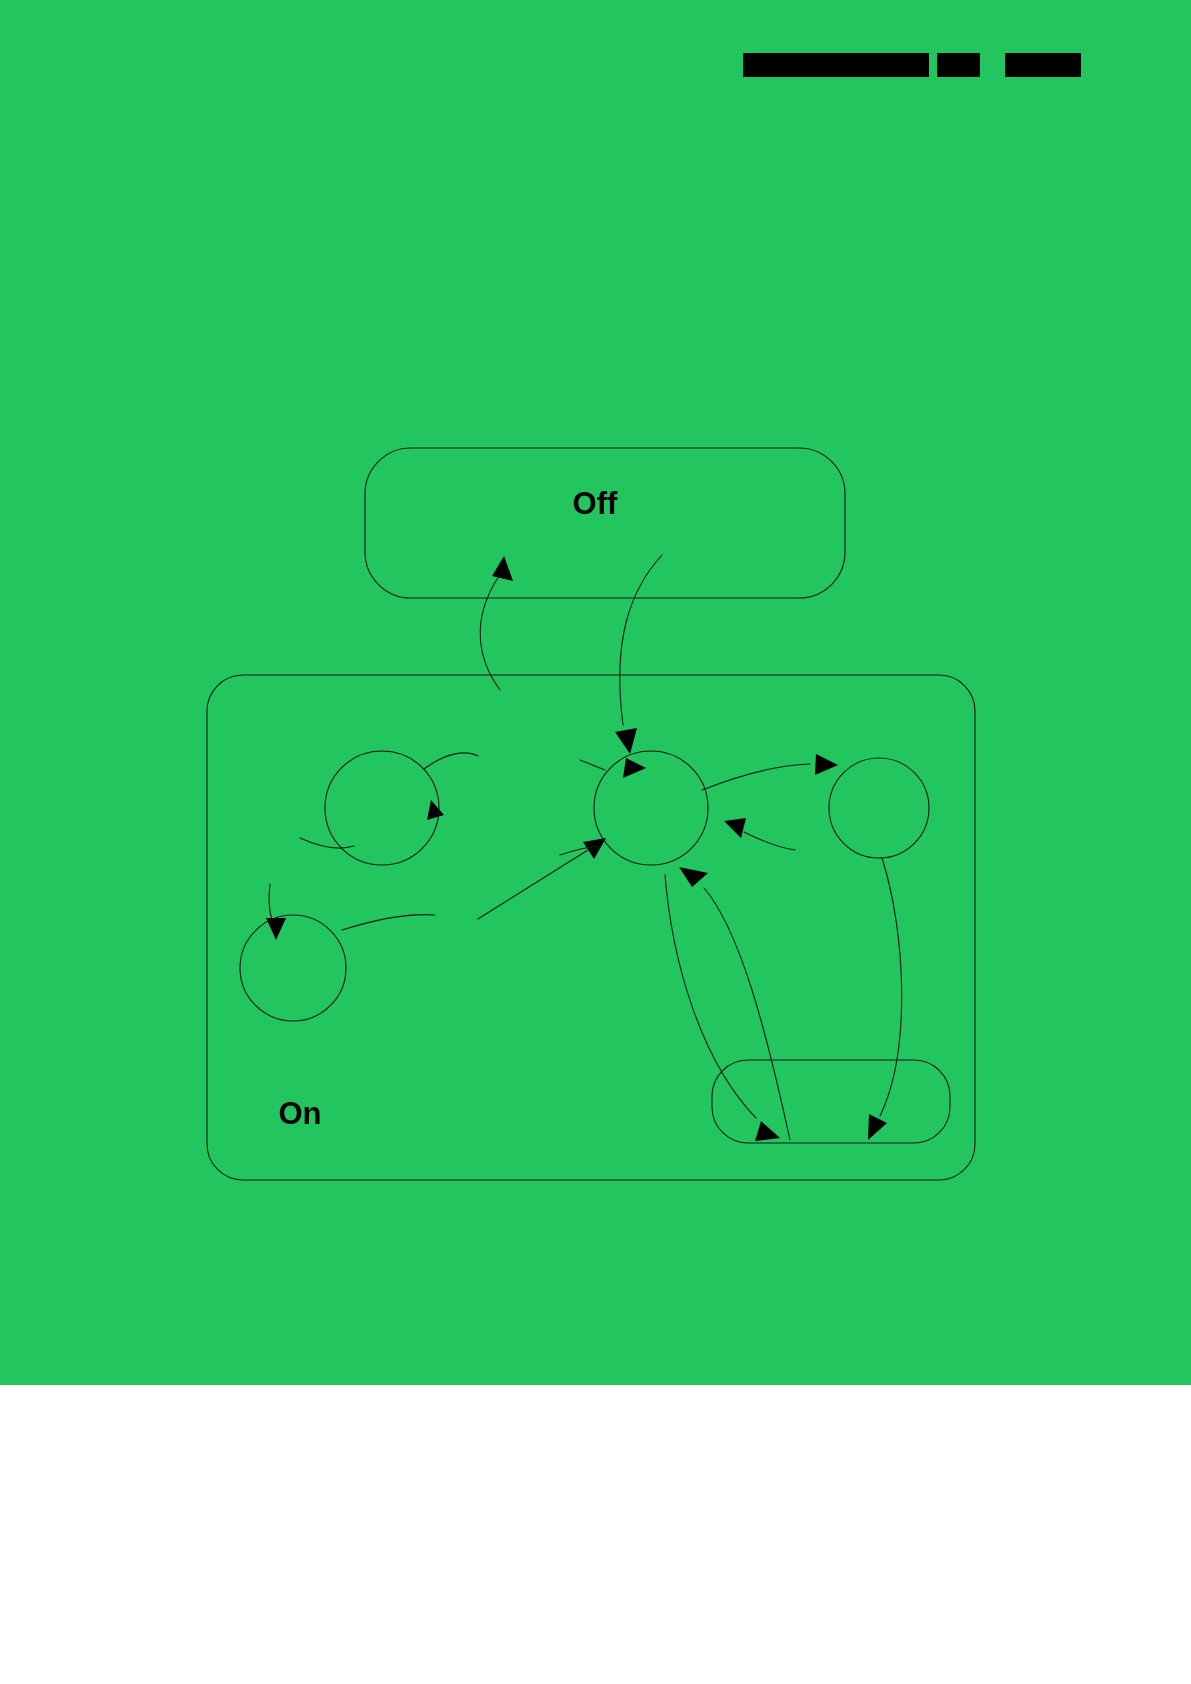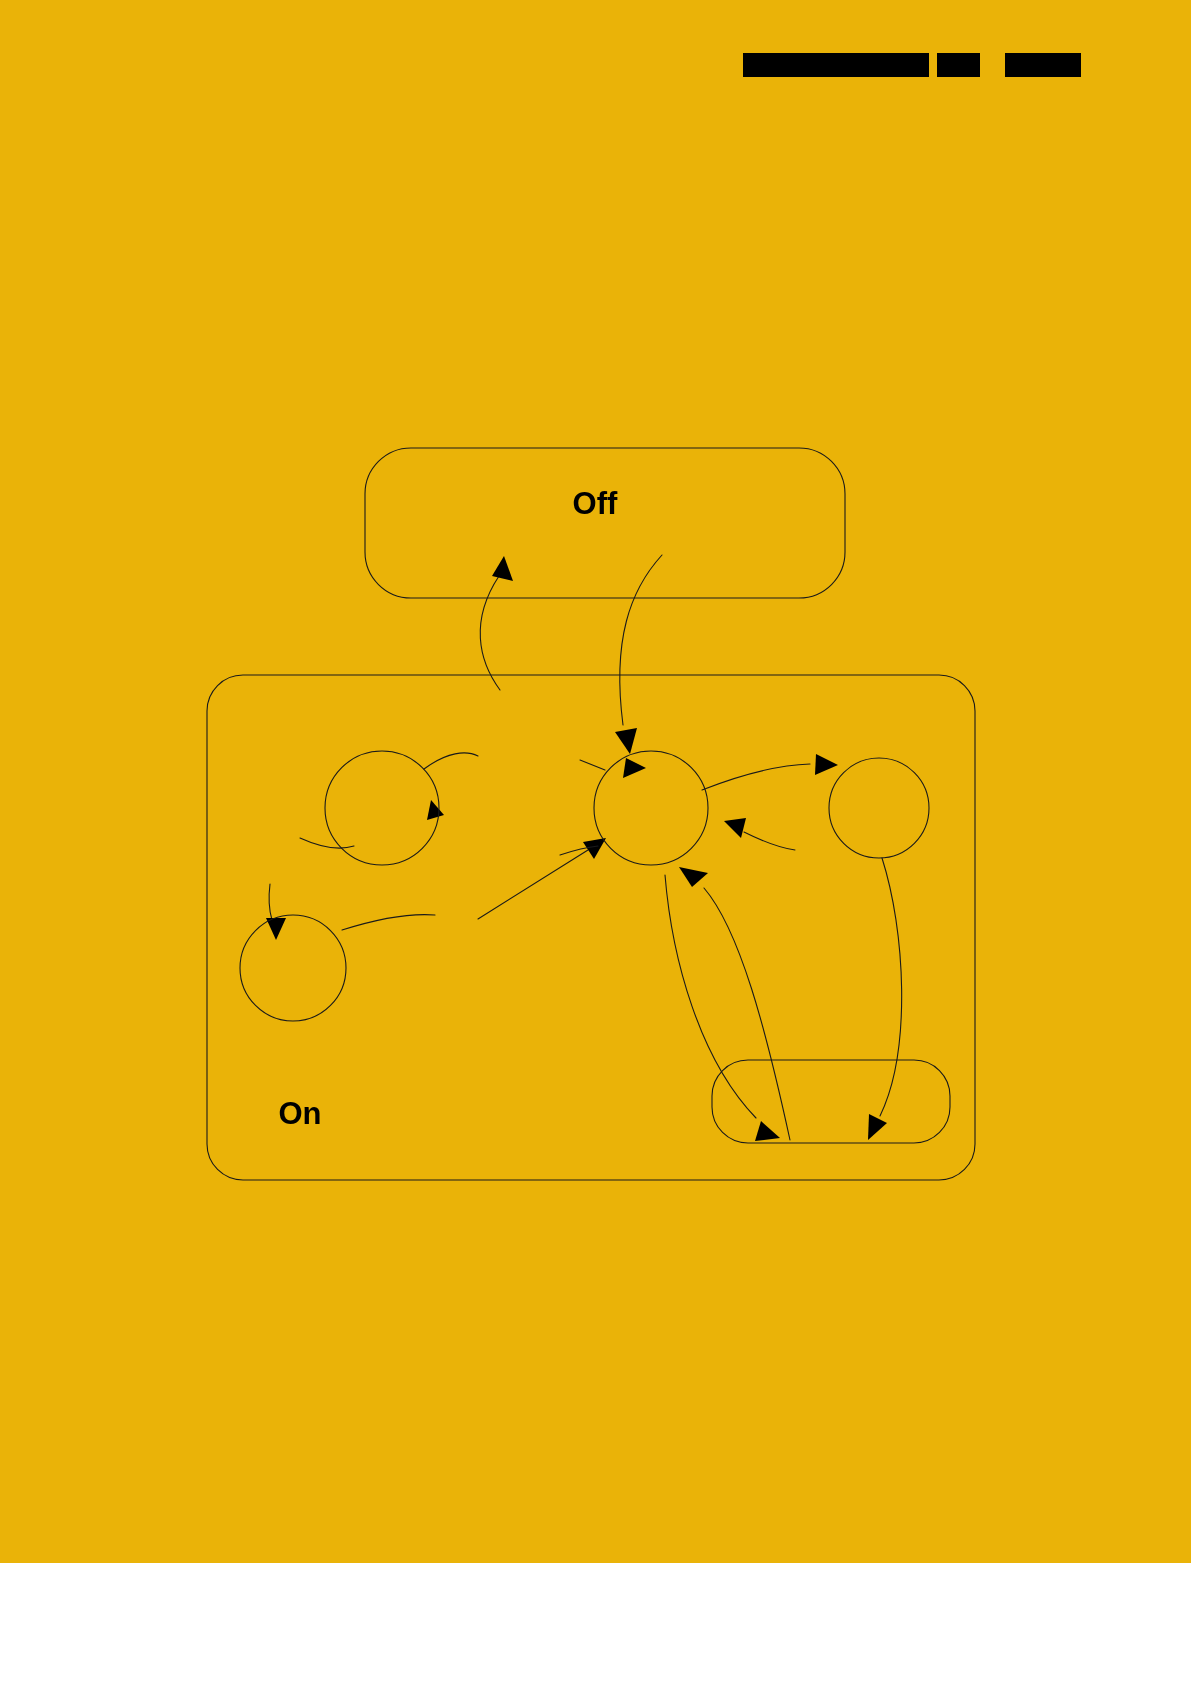--- a/index.html
+++ b/index.html
@@ -7,22 +7,22 @@
     margin: 0;
     padding: 0;
     background: #ffffff;
   }
   body {
     font-family: "Liberation Sans", sans-serif;
   }
   #page {
     position: relative;
     width: 1191px;
-    height: 1563px;
-    background: #eab308;
+    height: 1385px;
+    background: #22c55e;
     overflow: hidden;
   }
   #diagram-svg {
     position: absolute;
     left: 0;
     top: 0;
     width: 1191px;
     height: 1684px;
     display: block;
   }

